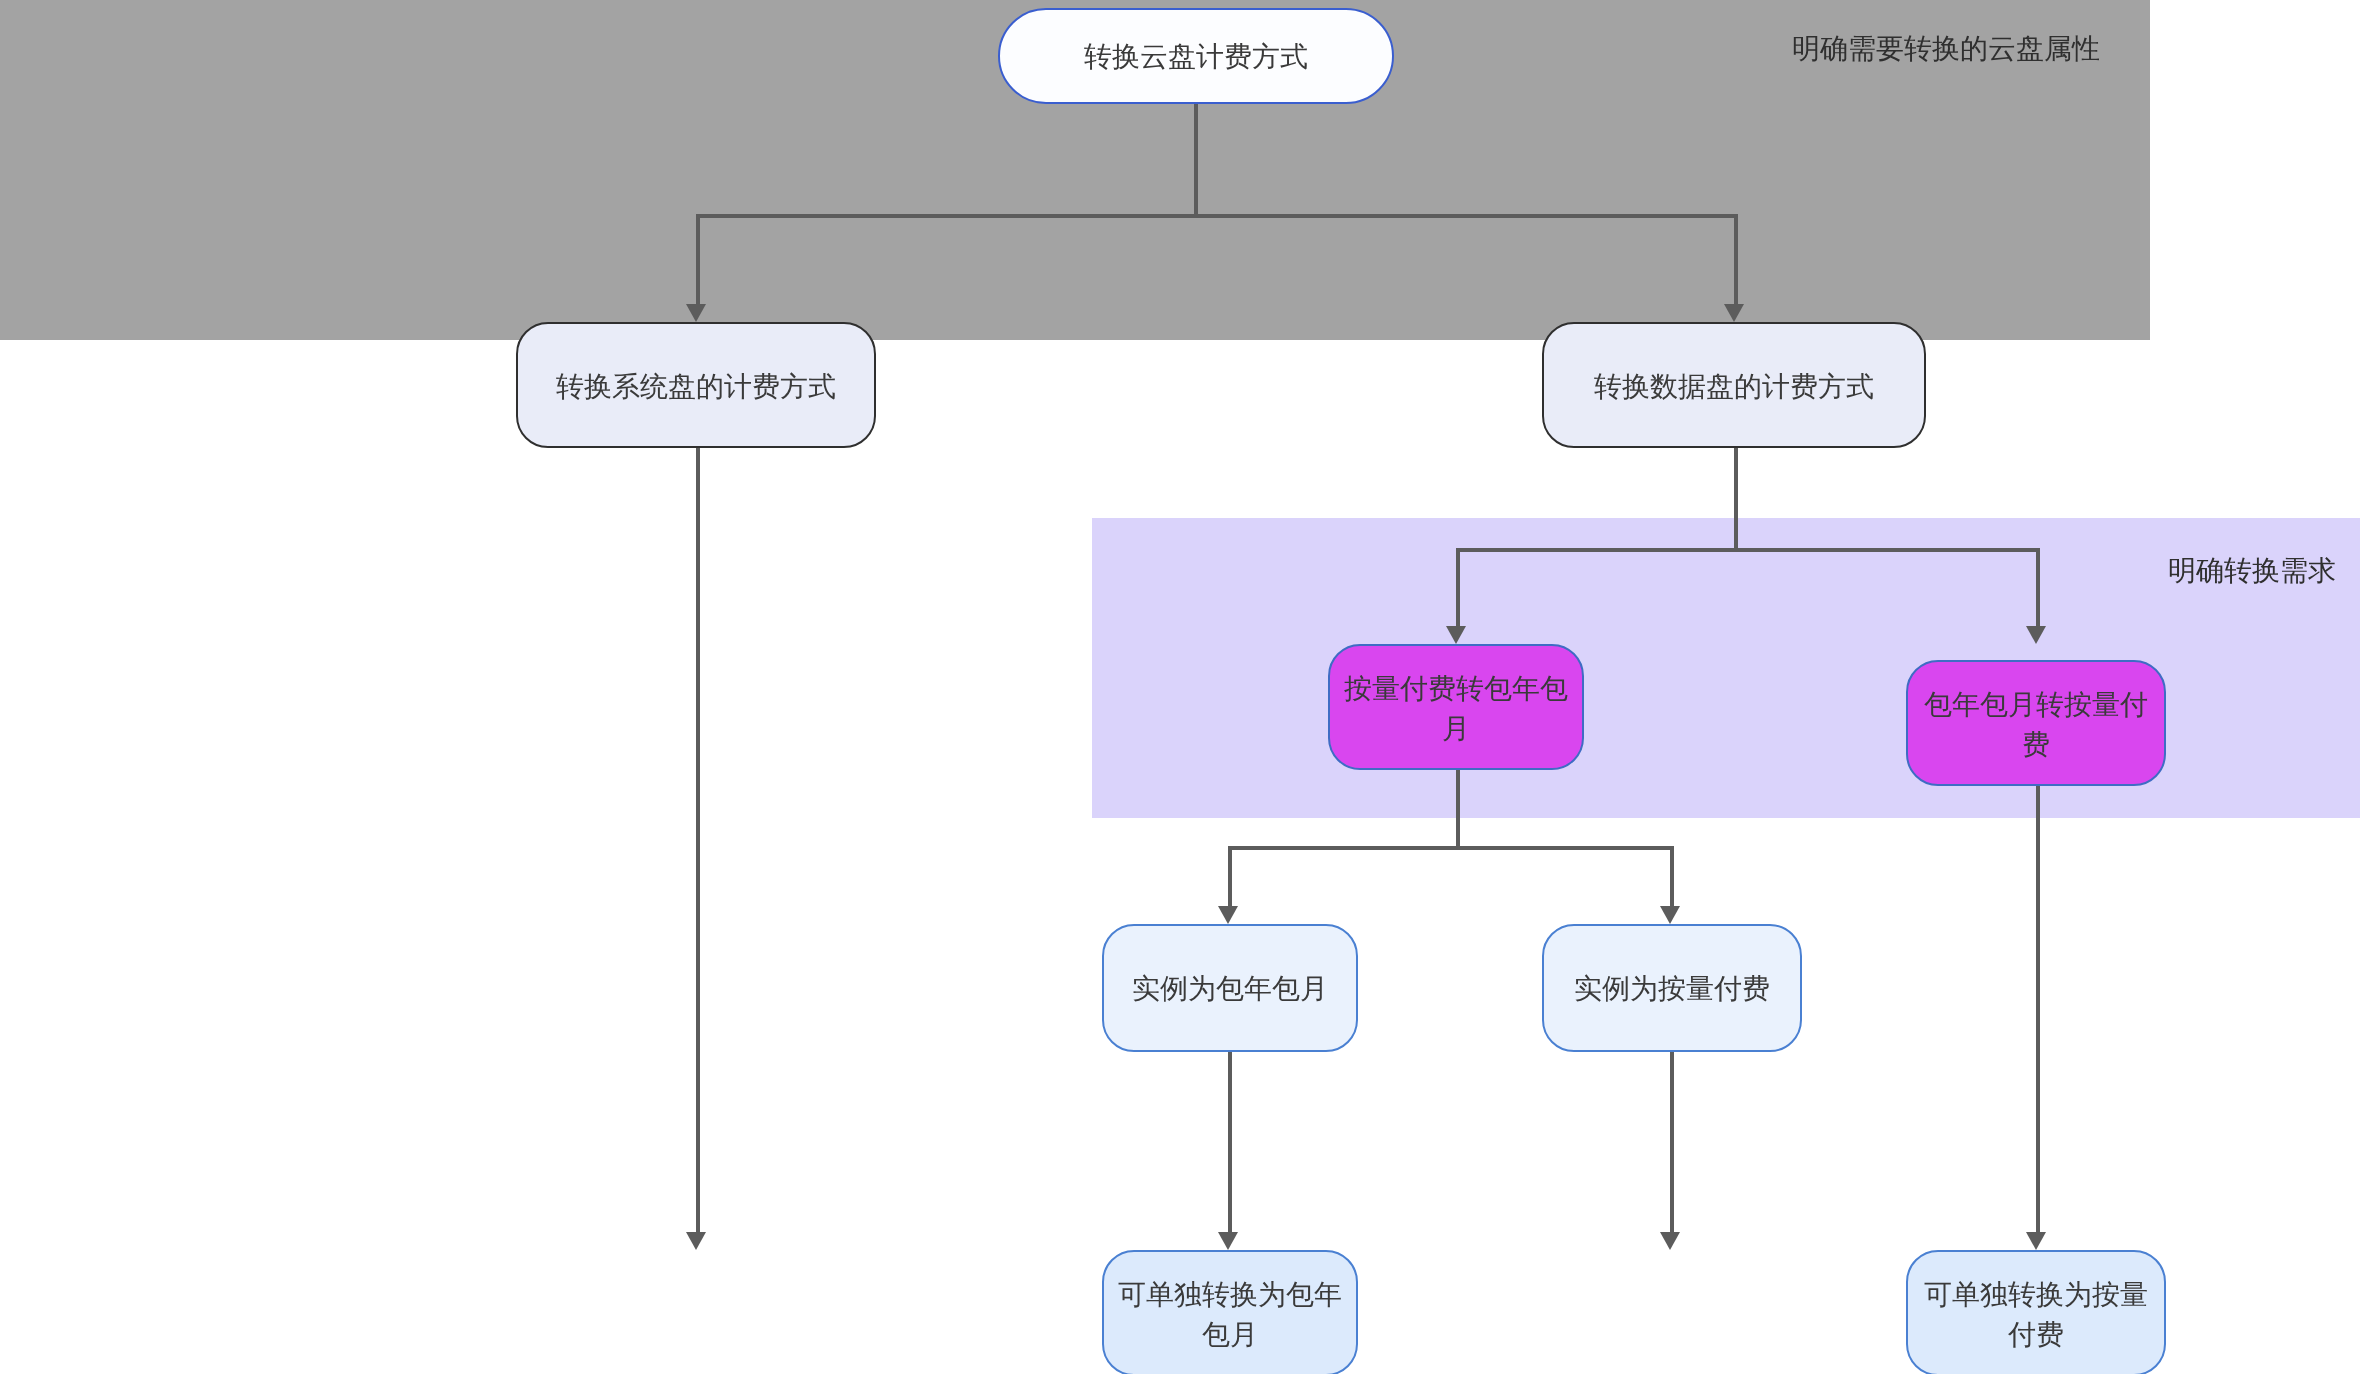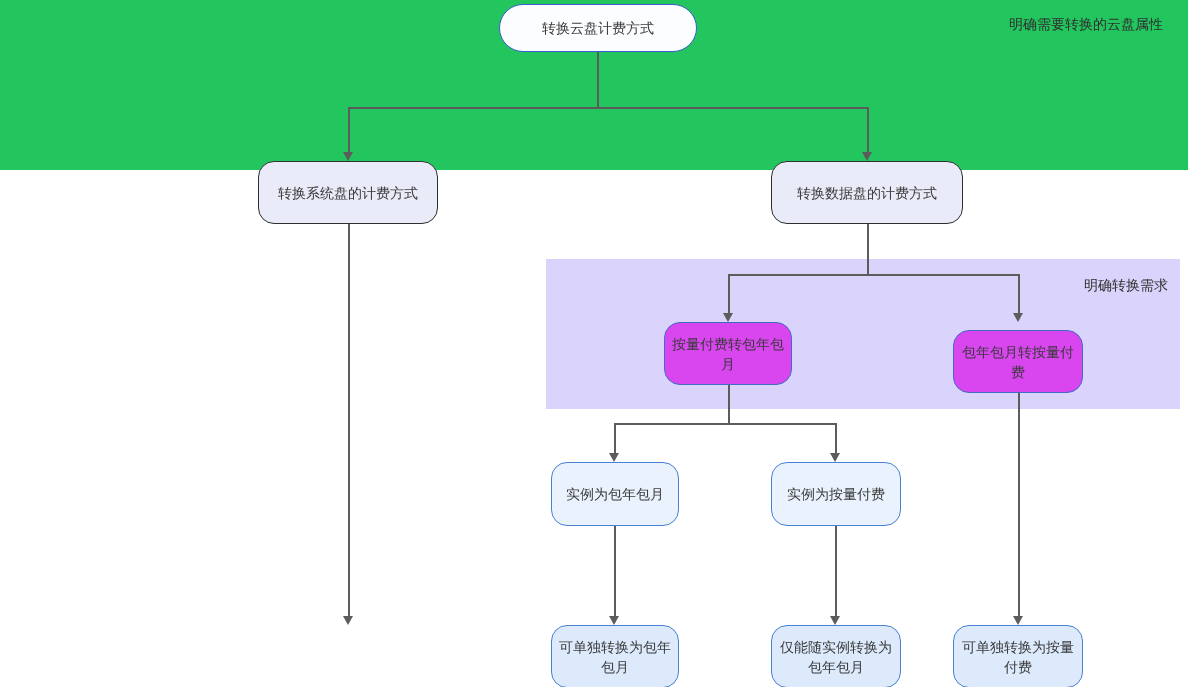--- a/index.html
+++ b/index.html
@@ -5,21 +5,21 @@
   html, body { margin: 0; padding: 0; background: #ffffff; }
   body { font-family: "Liberation Sans", "DejaVu Sans", sans-serif; }
   #canvas {
     position: relative;
     width: 1188px;
     height: 687px;
     background: #ffffff;
     overflow: hidden;
   }
   .band { position: absolute; }
-  .band-green { left: 0; top: 75; width: 1188px; height: 170px; background: #22c55e; text-align: right; }
+  .band-green { left: 0; top: 75; width: 1075px; height: 170px; background: #a3a3a3; text-align: right; }
   .band-purple { left: 546px; top: 259px; width: 634px; height: 150px; background: #dad3fb; }
   .band-label {
     position: absolute;
     font-size: 14px;
     color: #2f2f2f;
     white-space: nowrap;
   }
   .band-green .band-label { right: 25px; top: 16px; }
   .band-purple .band-label { right: 12px; top: 18px; }
 
@@ -103,17 +103,16 @@
 
   <div class="node blue" style="left:953px; top:330px; width:130px; height:63px;">包年包月转按量付费</div>
 
   <div class="node blue2" style="left:771px; top:462px; width:130px; height:64px;">实例为按量付费</div>
 
   <div class="node blue2" style="left:551px; top:462px; width:128px; height:64px;">实例为包年包月</div>
 
 
   <div class="node blue3" style="left:551px; top:625px; width:128px; height:63px;">可单独转换为包年包月</div>
 
-  <div class="node blue3" style="left:771px; top:625px; width:130px; height:63px;">仅能随实例转换为包年包月</div>
 
   <div class="node blue3" style="left:953px; top:625px; width:130px; height:63px;">可单独转换为按量付费</div>
 
 </div>
 
 </body></html>

